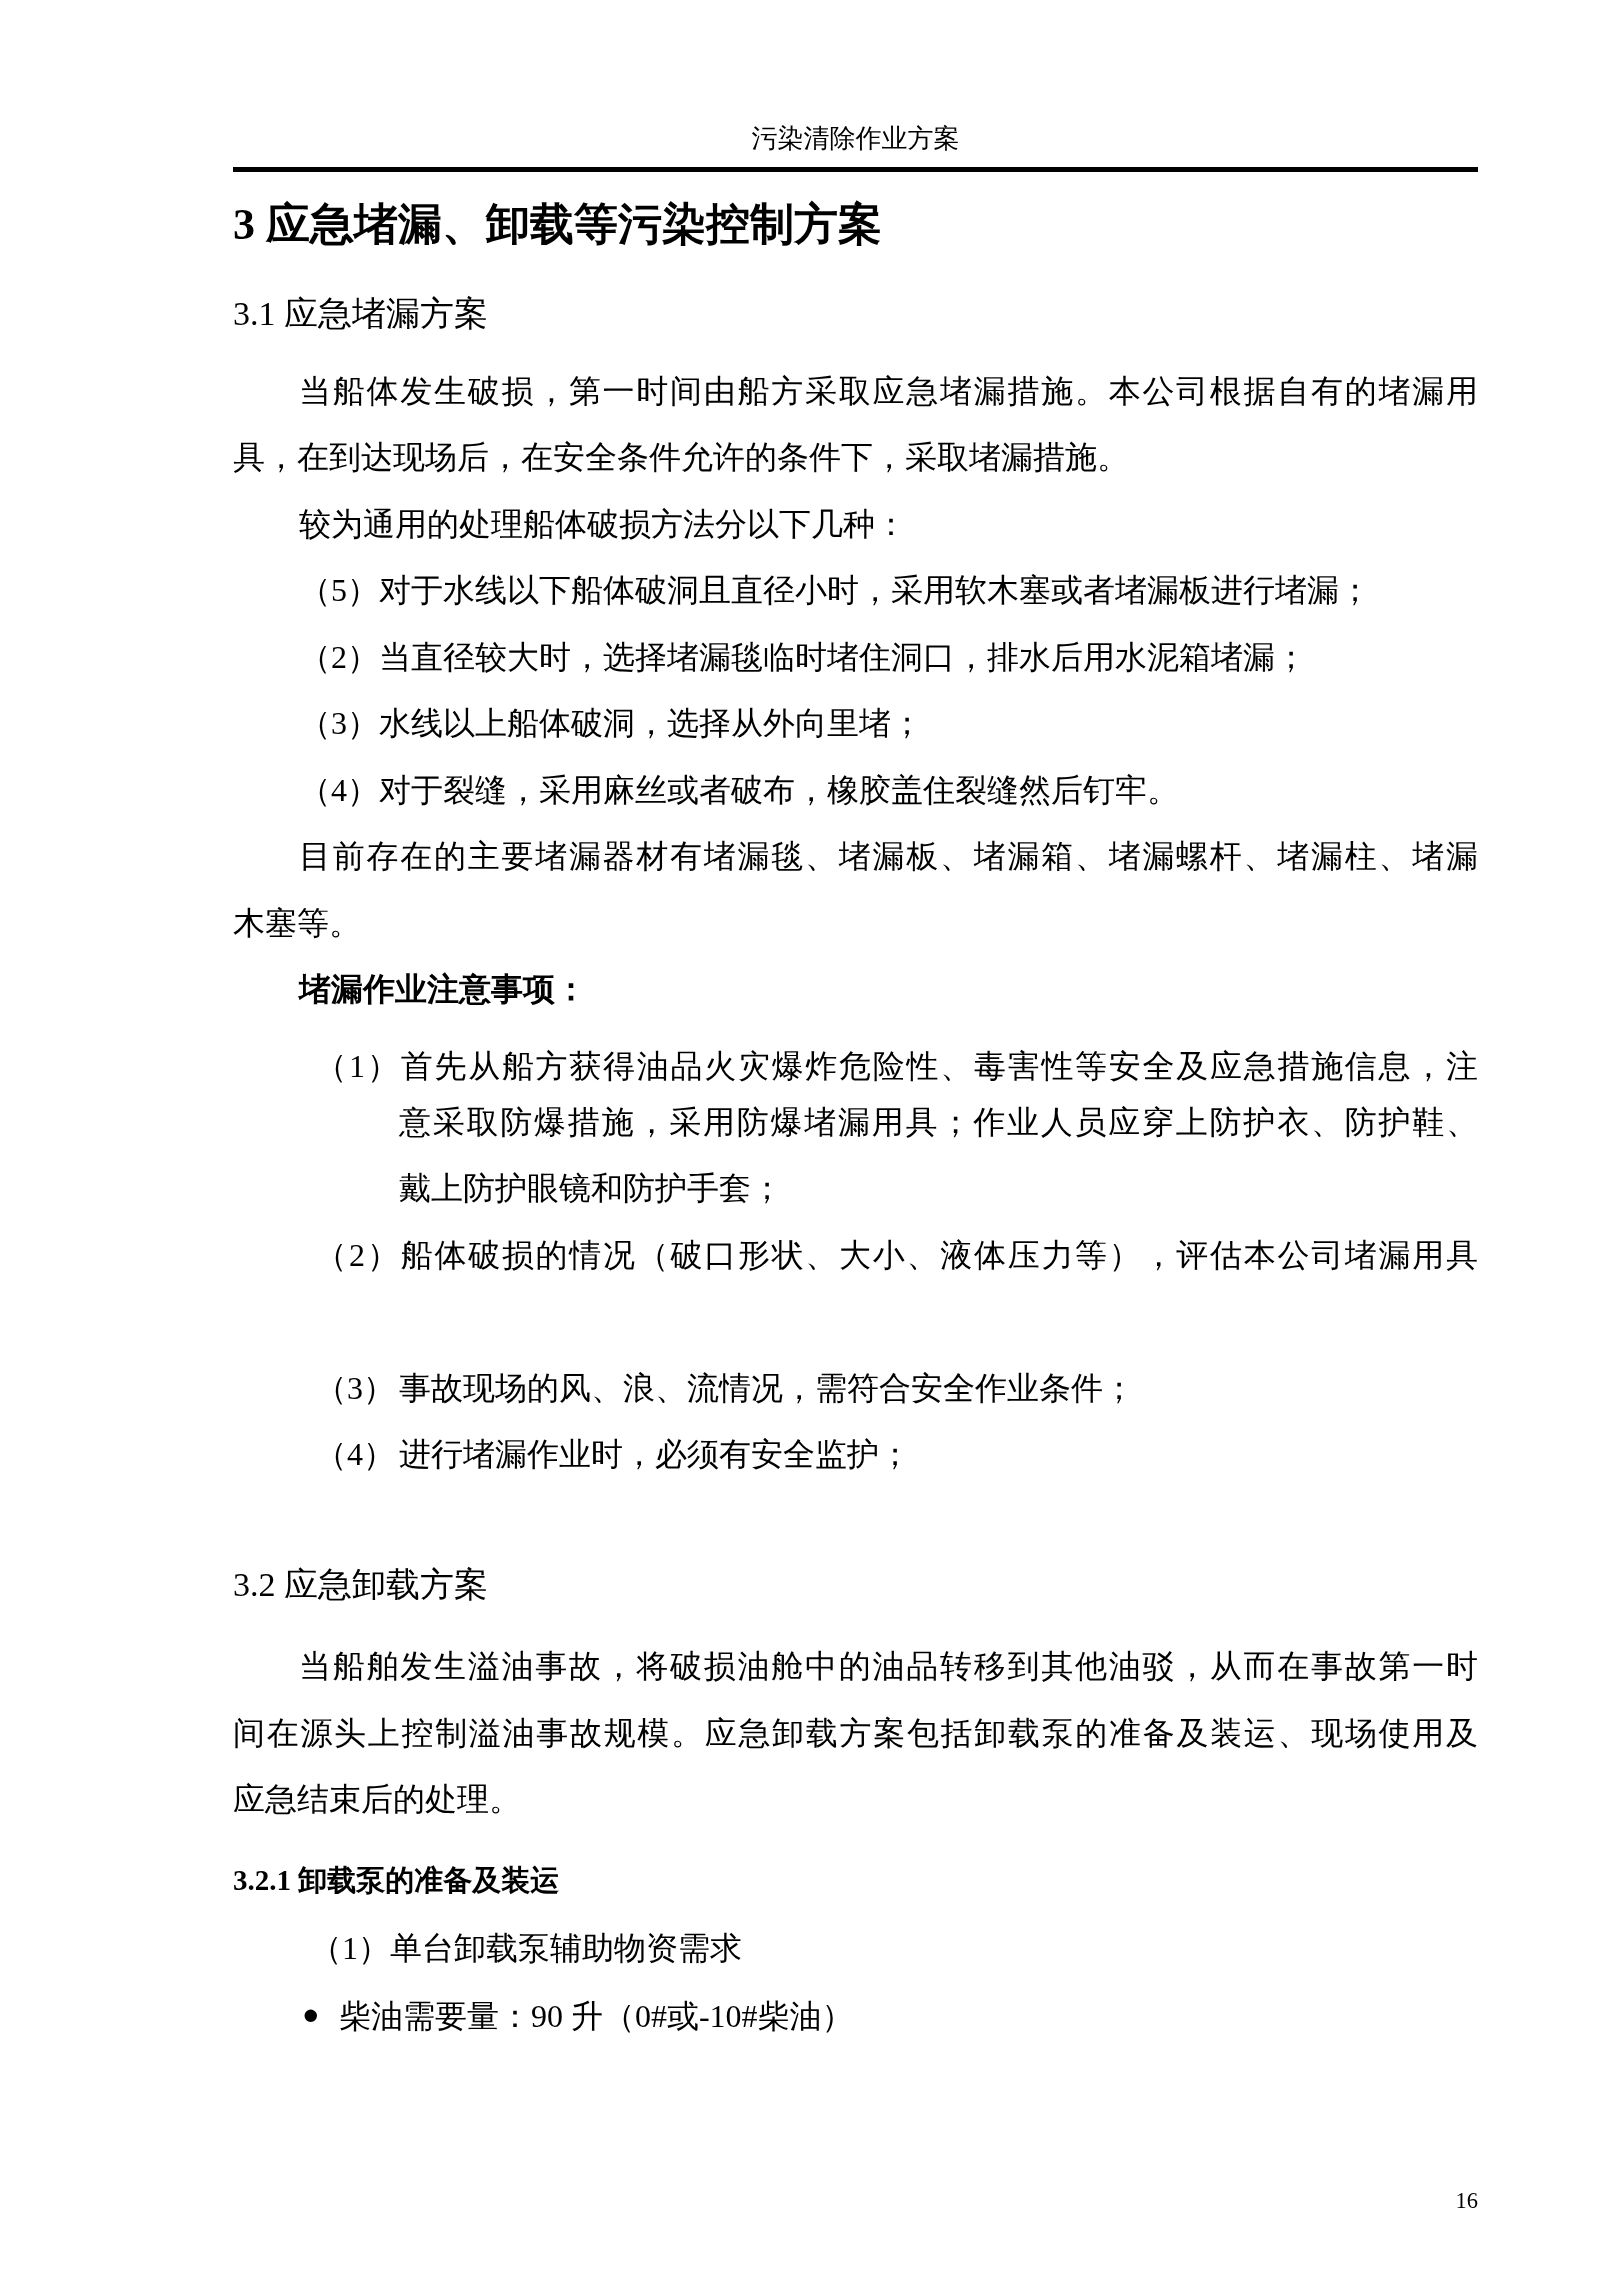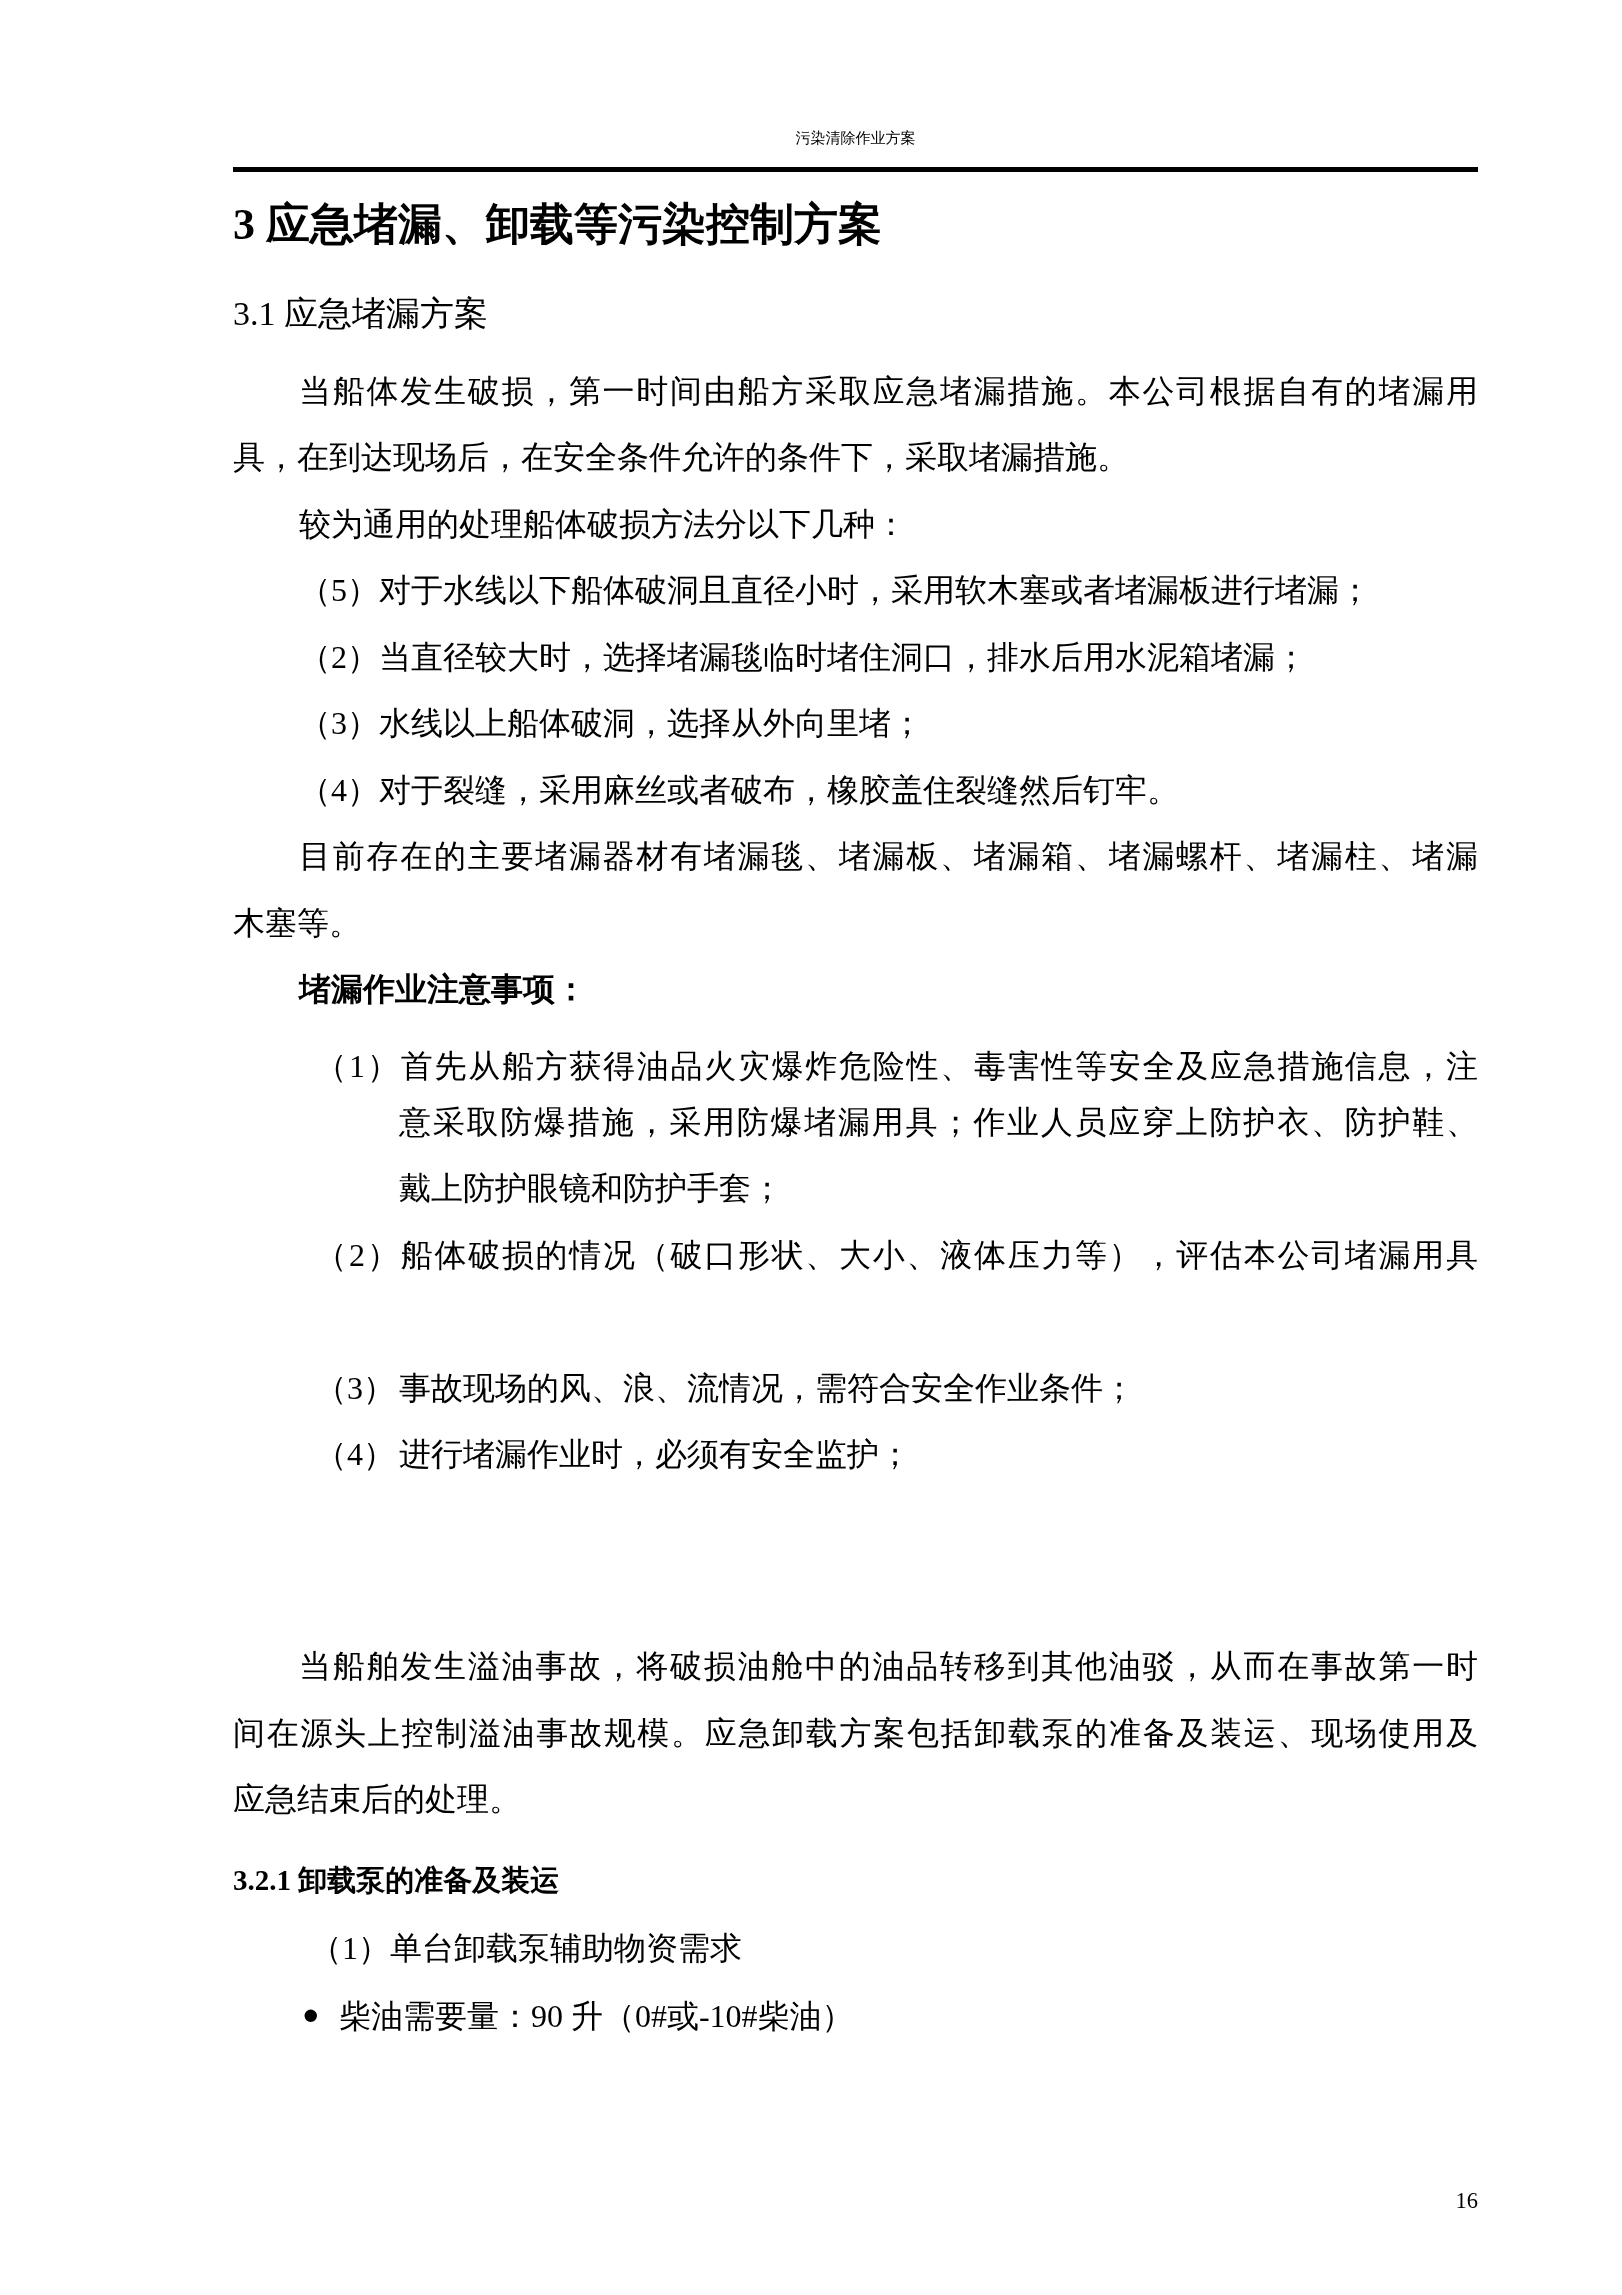--- a/index.html
+++ b/index.html
@@ -27,21 +27,21 @@
     font-size: 32px;
     line-height: 66px;
     box-sizing: border-box;
     text-align: left;
   }
   .doc-header {
     position: absolute;
     left: 0;
     top: 118px;
     width: 1245px;
-    font-size: 15px;
+    font-size: 26px;
     line-height: 41px;
     text-align: center;
   }
   .rule {
     position: absolute;
     left: 0;
     top: 167px;
     width: 1245px;
     height: 5.1px;
     background: #000000;
@@ -91,20 +91,21 @@
     <div class="ln" style="top:890px">木塞等。</div>
     <div class="ln ind2 b" style="top:956px">堵漏作业注意事项：</div>
 
     <div class="ln nitem jf" style="top:1033px"><span class="num">（1）</span><span>首先从船方获得油品火灾爆炸危险性、毒害性等安全及应急措施信息，注</span></div>
     <div class="ln ncont jf" style="top:1089px">意采取防爆措施，采用防爆堵漏用具；作业人员应穿上防护衣、防护鞋、</div>
     <div class="ln ncont" style="top:1155px">戴上防护眼镜和防护手套；</div>
     <div class="ln nitem jf" style="top:1222px"><span class="num">（2）</span><span>船体破损的情况（破口形状、大小、液体压力等），评估本公司堵漏用具</span></div>
     <div class="ln nitem" style="top:1355px"><span class="num">（3）</span><span>事故现场的风、浪、流情况，需符合安全作业条件；</span></div>
     <div class="ln nitem" style="top:1421px"><span class="num">（4）</span><span>进行堵漏作业时，必须有安全监护；</span></div>
 
+    <div class="ln h2" style="top:1552px">3.2 应急卸载方案</div>
 
     <div class="ln ind2 jf" style="top:1633px">当船舶发生溢油事故，将破损油舱中的油品转移到其他油驳，从而在事故第一时</div>
     <div class="ln jf" style="top:1700px">间在源头上控制溢油事故规模。应急卸载方案包括卸载泵的准备及装运、现场使用及</div>
     <div class="ln" style="top:1766px">应急结束后的处理。</div>
 
     <div class="ln h3" style="top:1848px">3.2.1 卸载泵的准备及装运</div>
 
     <div class="ln ind2b" style="top:1915px">（1）单台卸载泵辅助物资需求</div>
 
     <div class="ln bullet-line" style="top:1981px"><span class="bullet-glyph">●</span><span class="bullet-text">柴油需要量：90 升（0#或-10#柴油）</span></div>

